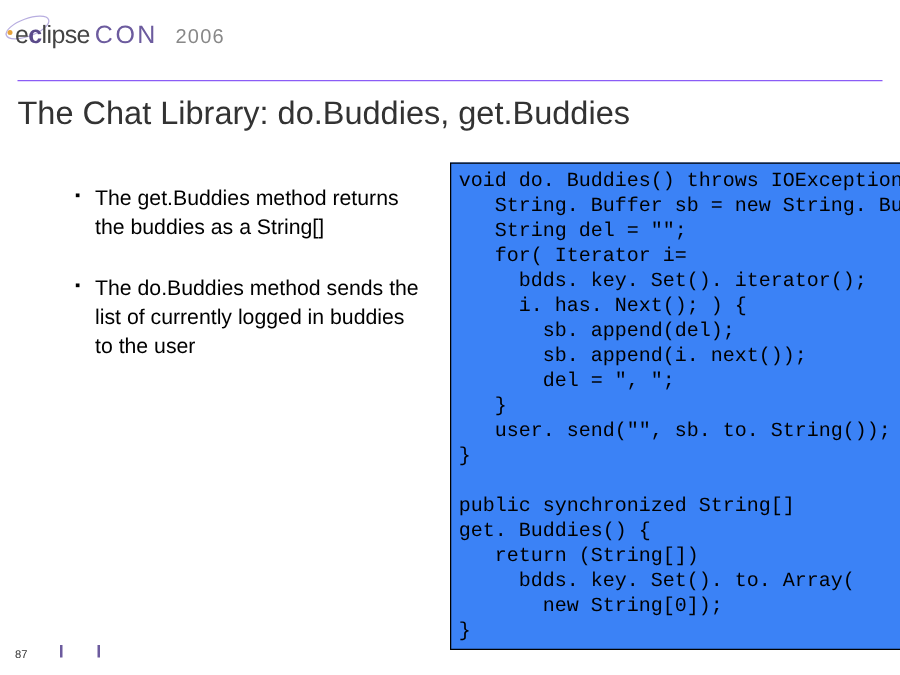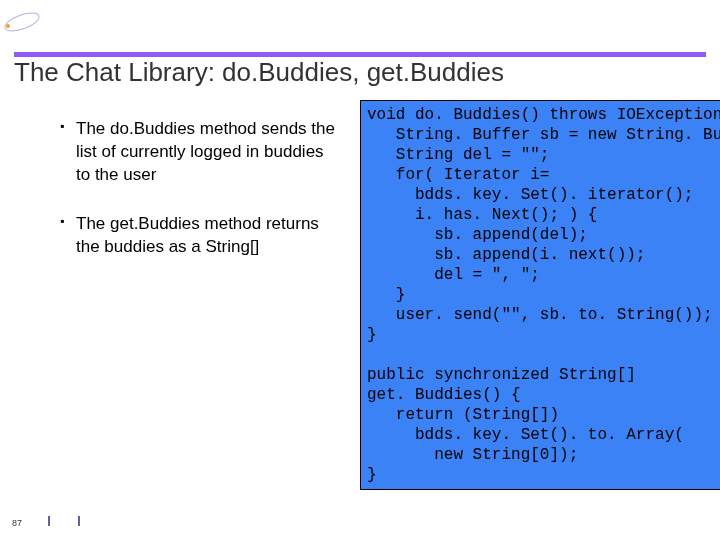--- a/index.html
+++ b/index.html
@@ -48,22 +48,23 @@
     margin-left: 10px;
     letter-spacing: 1px;
   }
   .orbit {
     position:absolute;
     left:2px; top:2px;
     width:40px;height:40px;
     pointer-events:none;
   }
   .title-block {
-    border-top: 5px solid #8b5cf6;
-    margin: 0 14px;
+    border-top: 1px solid #8b5cf6;
+    margin: 12px 14px;
+    padding-top: 10px;
   }
   .title {
     font-size: 26px;
     color: #333;
     font-weight: 400;
   }
   .content {
     display: flex;
     padding: 30px 20px 0 60px;
     gap: 20px;
@@ -151,31 +152,36 @@
   .footer-text { color:#555; }
 </style>
 </head>
 <body>
 
 <div class="header">
   <svg class="orbit" viewBox="0 0 40 40">
     <ellipse cx="20" cy="20" rx="18" ry="7" fill="none" stroke="#b8aee0" stroke-width="1" transform="rotate(-20 20 20)"></ellipse>
     <circle cx="6" cy="24" r="2" fill="#e6a23c"></circle>
   </svg>
+  <div class="logo-group">
+    <span class="eclipse-logo">e<span class="c-letter">c</span>lipse</span>
+    <span class="con">CON</span>
+    <span class="year">2006</span>
+  </div>
 </div>
 
 <div class="title-block">
   <div class="title">The Chat Library: do.Buddies, get.Buddies</div>
 </div>
 
 <div class="content">
   <div class="bullets">
     <ul>
+      <li>The get.Buddies method returns the buddies as a String[]</li>
       <li>The do.Buddies method sends the list of currently logged in buddies to the user</li>
-      <li>The get.Buddies method returns the buddies as a String[]</li>
     </ul>
   </div>
   <div class="code-col">
     <div class="code-box">void do. Buddies() throws IOException {
    String. Buffer sb = new String. Buffer();
    String del = "";
    for( Iterator i=
      bdds. key. Set(). iterator();
      i. has. Next(); ) {
        sb. append(del);

